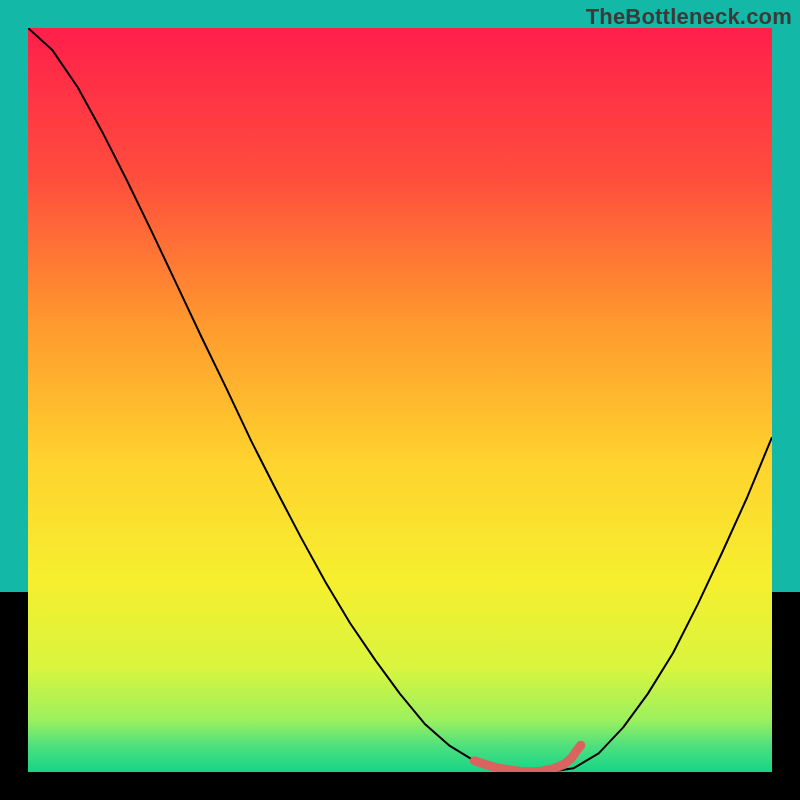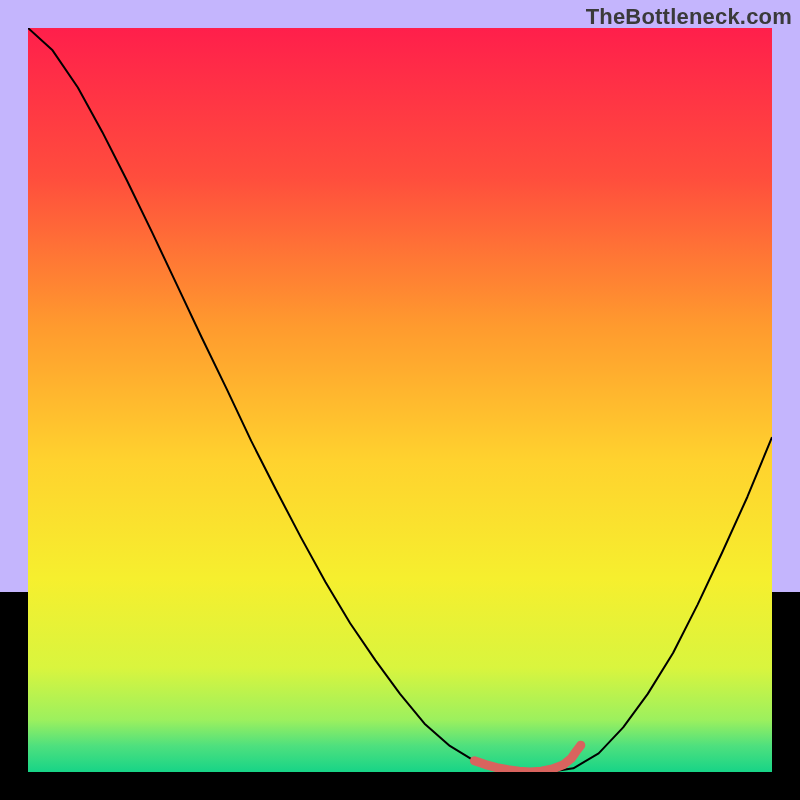--- a/index.html
+++ b/index.html
@@ -10,21 +10,21 @@
     overflow: hidden;
     background: #000;
     font-family: Arial, Helvetica, sans-serif;
   }
   .frame {
     position: absolute;
     left: 0;
     top: 0;
     width: 800px;
     height: 592px;
-    background: #c4b5fd;
+    background: #14b8a6;
   }
   .plot {
     position: absolute;
     left: 28px;
     top: 28px;
     width: 744px;
     height: 744px;
   }
   .watermark {
     position: absolute;

